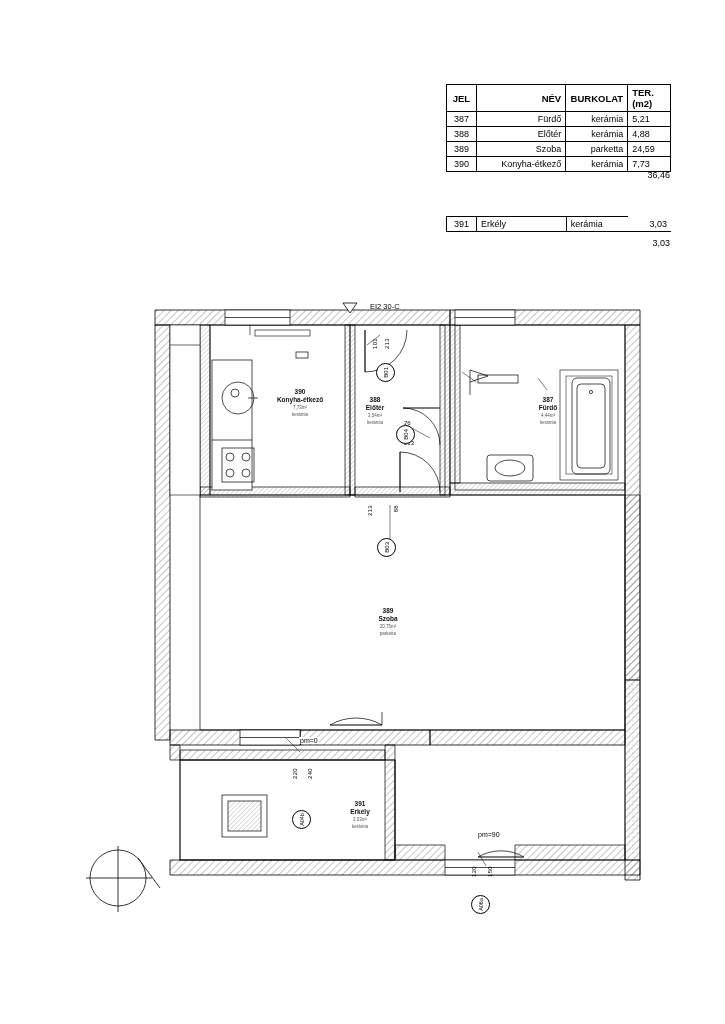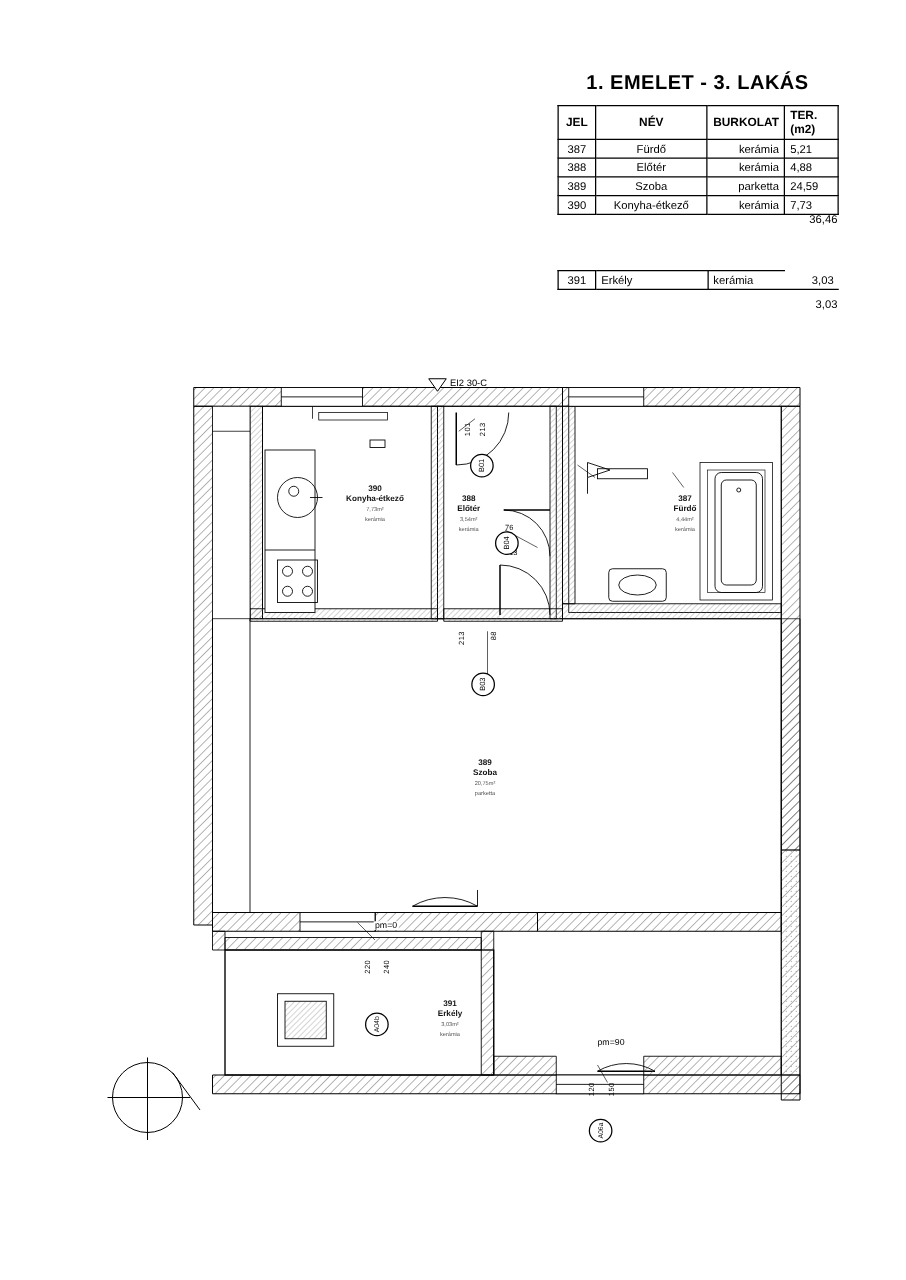--- a/index.html
+++ b/index.html
@@ -48,21 +48,21 @@
     height: 13px;
     box-sizing: border-box;
   }
   table.room-table th {
     text-align: center;
     font-size: 9.5px;
     font-weight: bold;
   }
   #main-table { left: 446px; top: 84px; width: 225px; }
   #main-table .c-jel { width: 30px; text-align: center; }
-  #main-table .c-nev { width: 90px; text-align: center; }
+  #main-table .c-nev { width: 90px; text-align: right; }
   #main-table .c-burk { width: 62px; text-align: right; }
   #main-table .c-ter { width: 43px; text-align: left; }
 
   .sum-row {
     position: absolute;
     font-size: 9px;
     text-align: right;
   }
   #main-sum { left: 600px; top: 170px; width: 70px; }
 
@@ -125,21 +125,20 @@
     white-space: nowrap;
     background: #fff;
     padding: 0 1px;
   }
 </style>
 </head>
 <body>
 
 <div class="page">
 
-  <div class="sheet-title">1. EMELET - 3. LAKÁS</div>
 
   <table class="room-table" id="main-table">
     <thead>
       <tr>
         <th class="c-jel">JEL</th>
         <th class="c-nev">NÉV</th>
         <th class="c-burk">BURKOLAT</th>
         <th class="c-ter">TER. (m2)</th>
       </tr>
     </thead>
@@ -340,21 +339,21 @@
       <line x1="367" y1="345" x2="380" y2="335"></line>
       <line x1="404" y1="424" x2="430" y2="438"></line>
       <line x1="462" y1="372" x2="476" y2="382"></line>
       <line x1="538" y1="378" x2="547" y2="390"></line>
       <line x1="390" y1="505" x2="390" y2="545"></line>
       <line x1="286" y1="738" x2="300" y2="752"></line>
       <line x1="478" y1="852" x2="486" y2="866"></line>
     </g>
   </svg>
 
-  <div class="fire-label" style="left:360px; top:302px;">EI2 30-C</div>
+  <div class="fire-label" style="left:370px; top:302px;">EI2 30-C</div>
 
   <div class="lbl" style="left:255px; top:388px; width:90px;">
     <b>390</b><br>
     <b>Konyha-étkező</b><br>
     <span class="tiny">7,73m²</span><br>
     <span class="tiny">kerámia</span>
   </div>
 
   <div class="lbl" style="left:340px; top:396px; width:70px;">
     <b>388</b><br>

